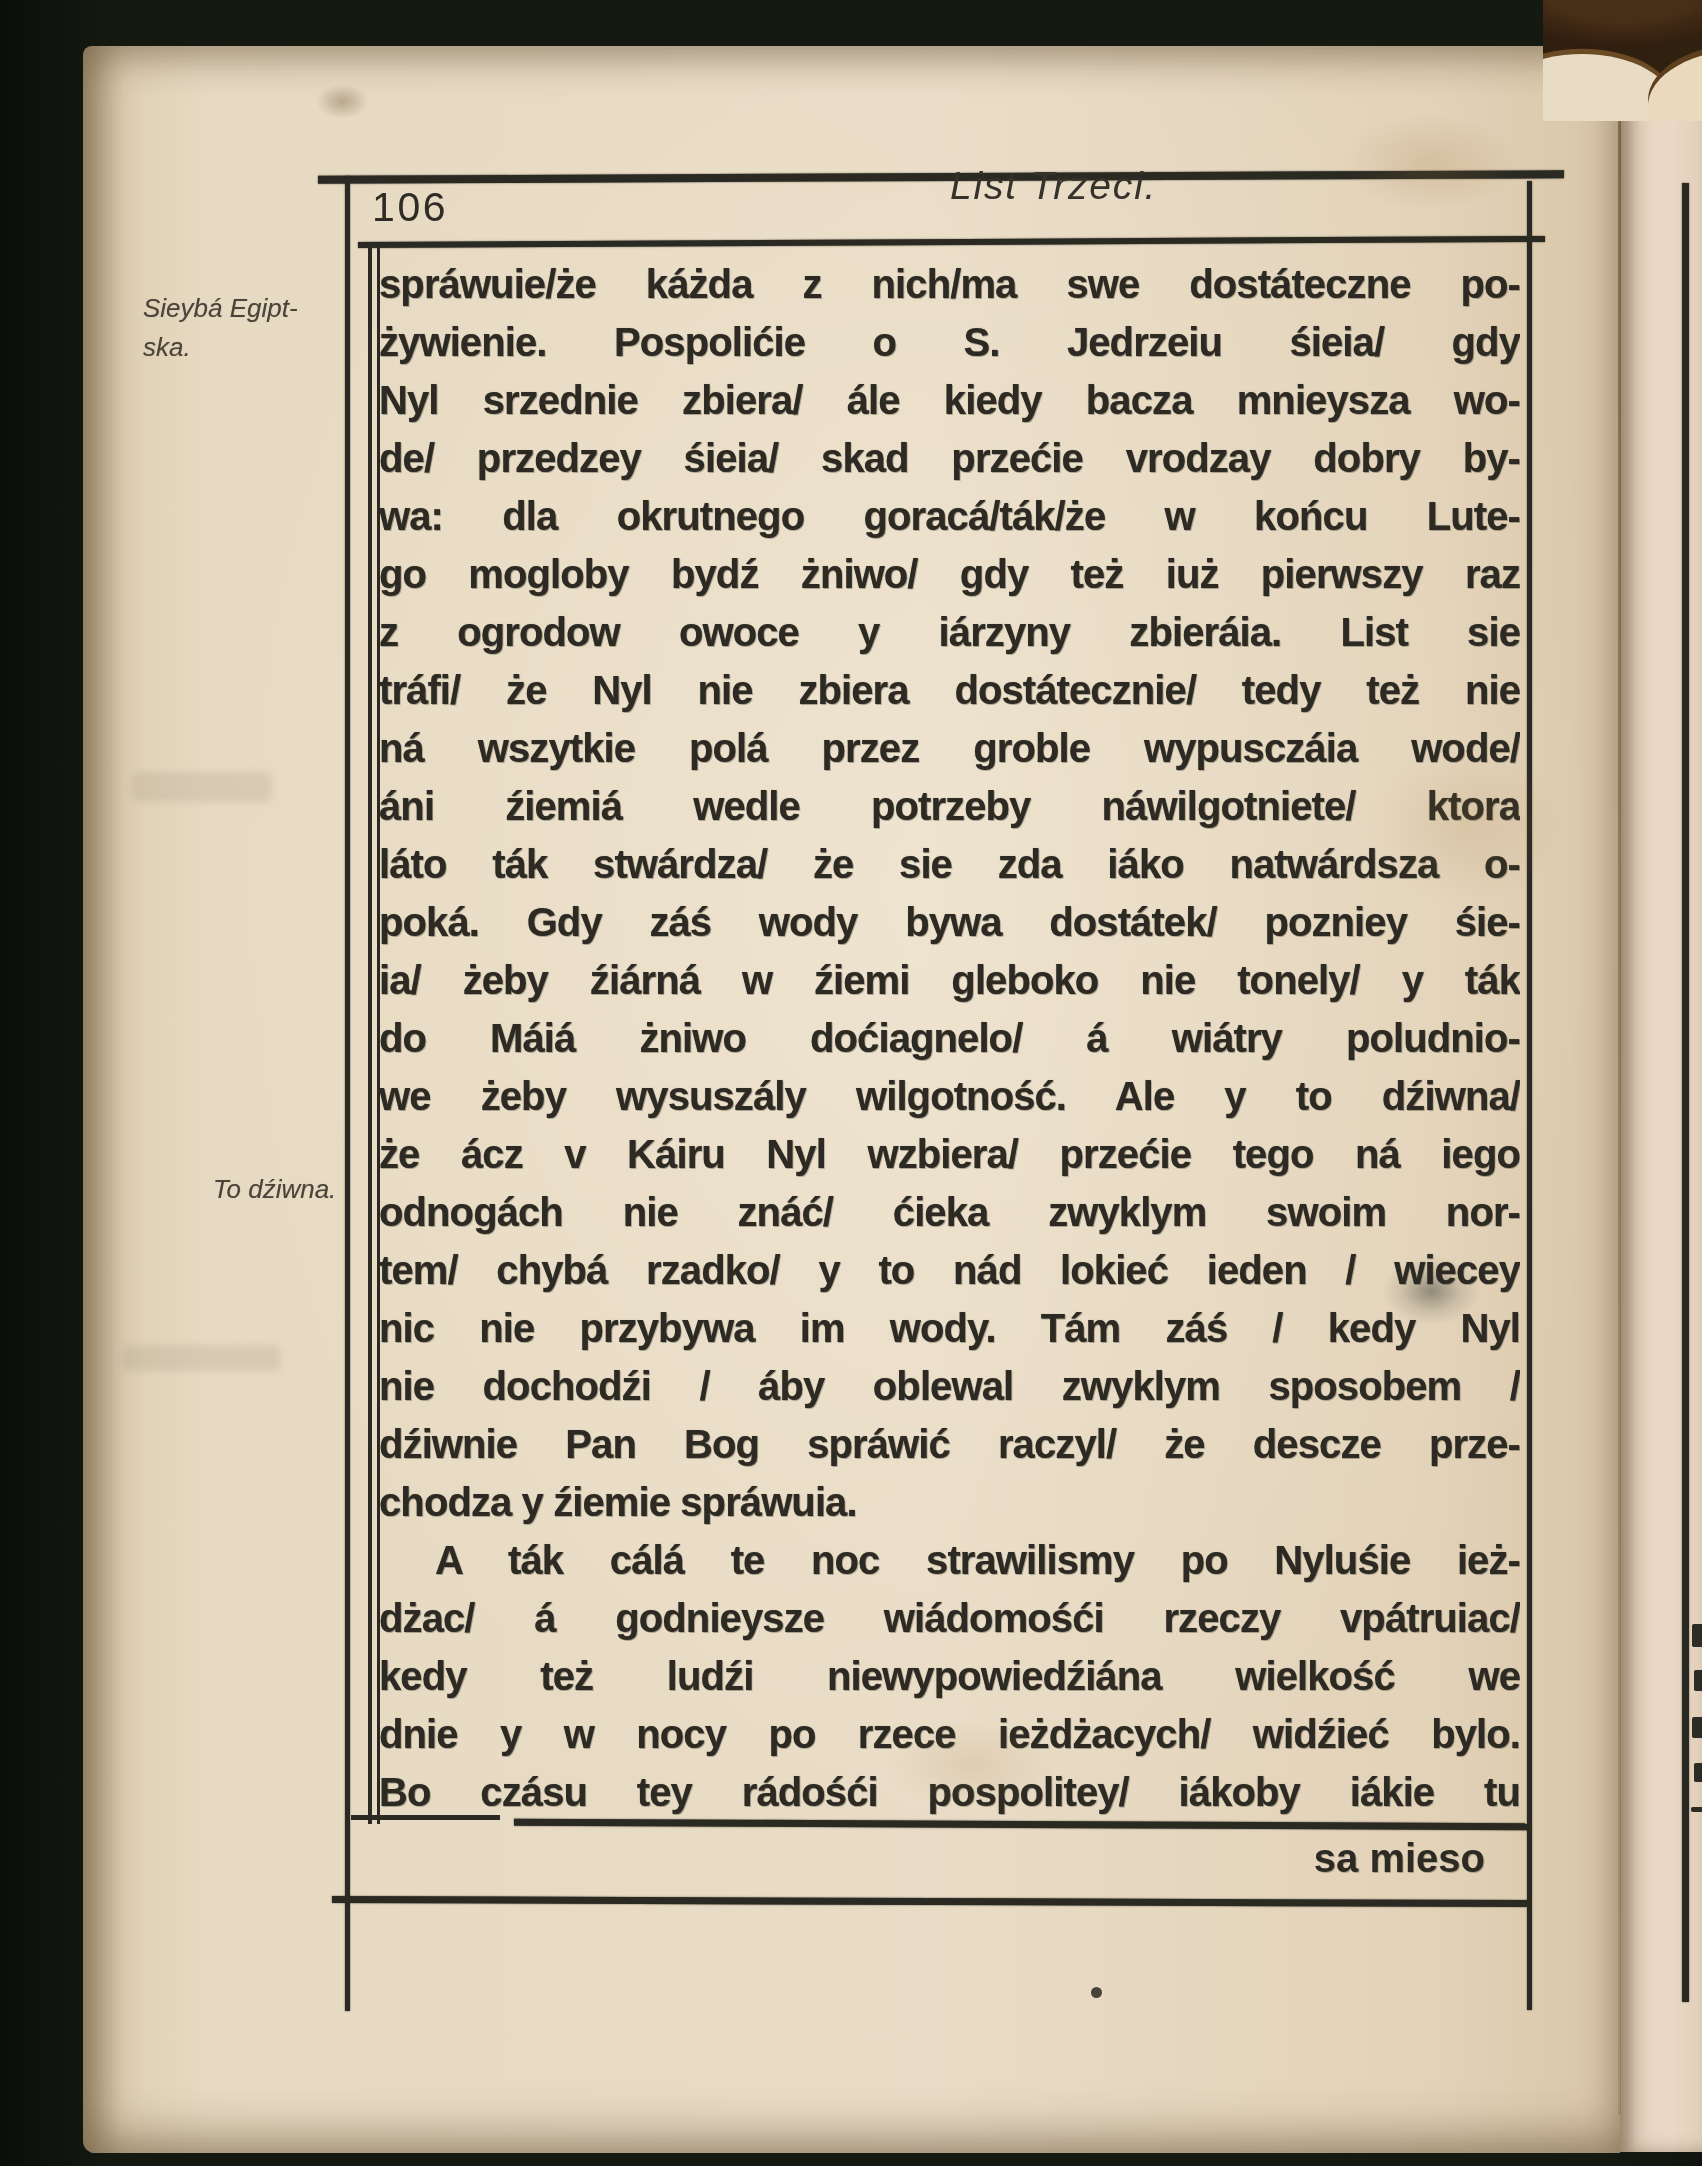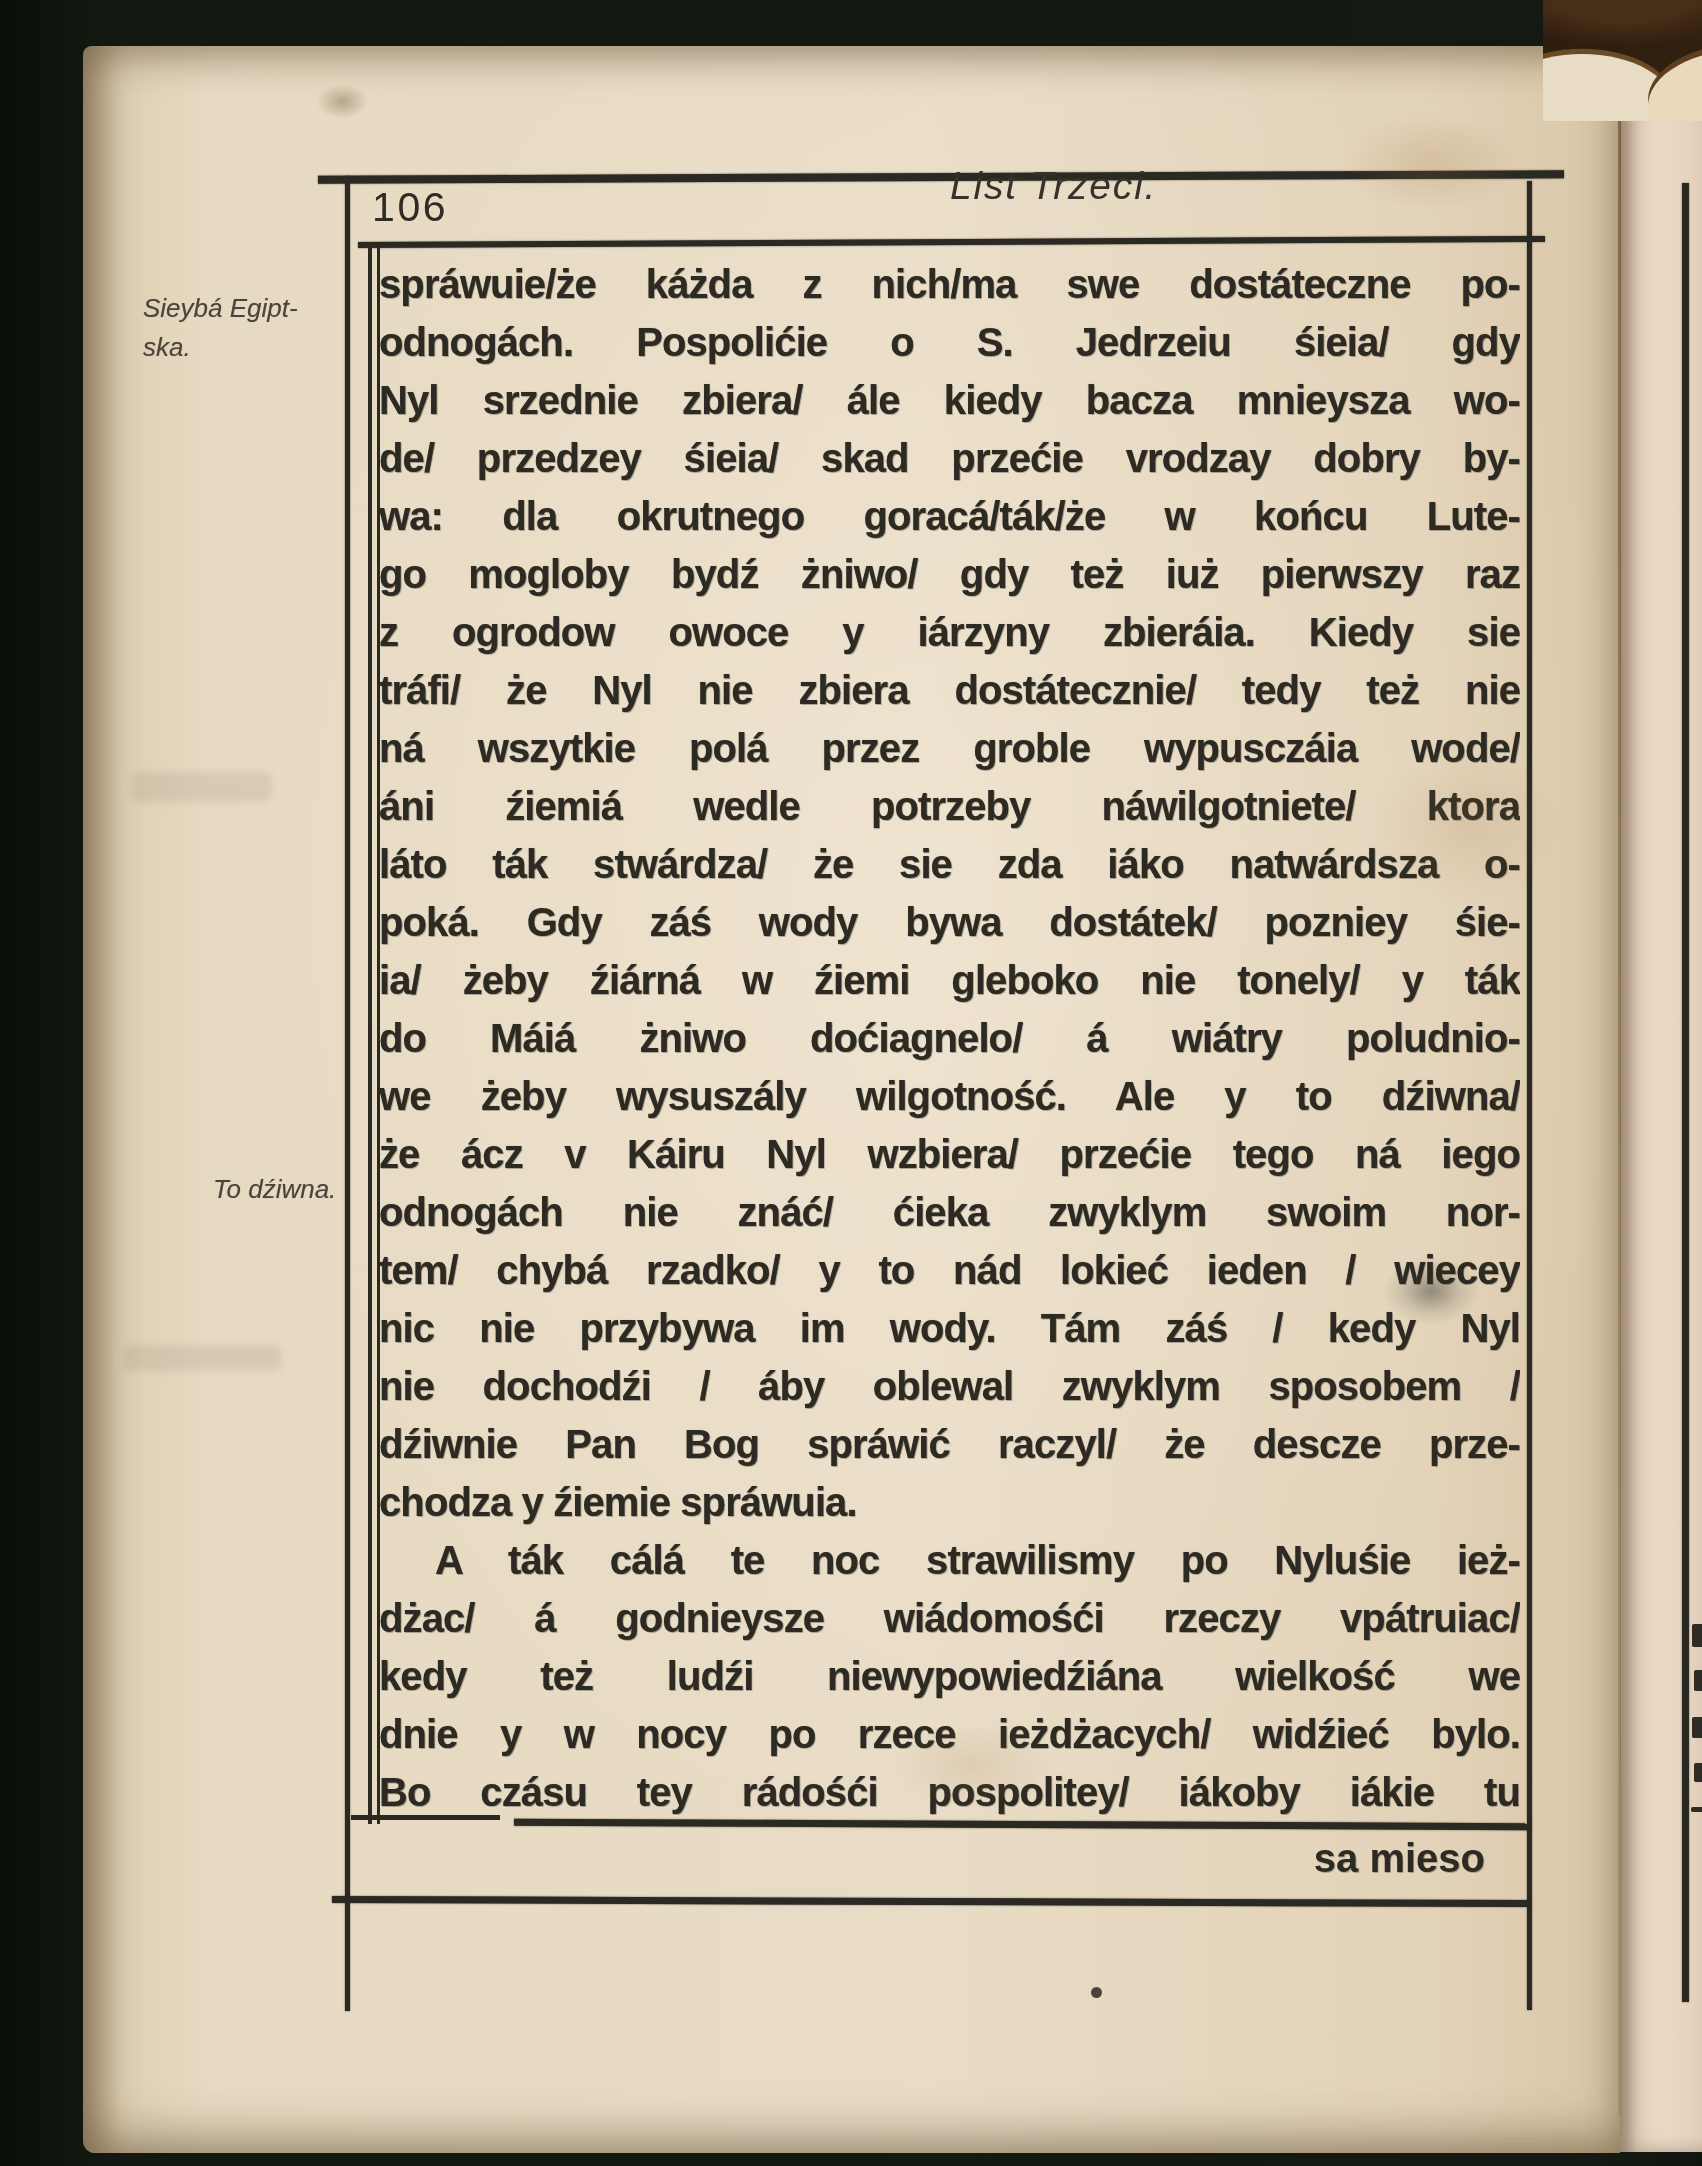--- a/index.html
+++ b/index.html
@@ -98,26 +98,26 @@
   <div class="mnote" style="left:143px;top:263px;">
     <div>Sieybá Egipt-</div>
     <div>ska.</div>
   </div>
   <div class="mnote" style="left:213px;top:1144px;text-align:center;">
     <div>To dźiwna.</div>
   </div>
 
   <div class="bodytext">
       <div class="tline">spráwuie/że káżda z nich/ma swe dostáteczne po-</div>
-      <div class="tline">odnogách.  Pospolićie o S. Jedrzeiu śieia/ gdy</div>
+      <div class="tline">żywienie.  Pospolićie o S. Jedrzeiu śieia/ gdy</div>
       <div class="tline">Nyl srzednie zbiera/ ále kiedy bacza mnieysza wo-</div>
       <div class="tline">de/ przedzey śieia/ skad przećie vrodzay dobry by-</div>
       <div class="tline">wa: dla okrutnego goracá/ták/że w końcu Lute-</div>
       <div class="tline">go mogloby bydź żniwo/ gdy też iuż pierwszy raz</div>
-      <div class="tline">z ogrodow owoce  y iárzyny zbieráia.  Kiedy sie</div>
+      <div class="tline">z ogrodow owoce  y iárzyny zbieráia.  List sie</div>
       <div class="tline">tráfi/ że Nyl nie zbiera dostátecznie/ tedy też nie</div>
       <div class="tline">ná wszytkie polá przez groble wypusczáia wode/</div>
       <div class="tline">áni źiemiá wedle potrzeby náwilgotniete/ ktora</div>
       <div class="tline">láto ták stwárdza/ że sie zda iáko natwárdsza o-</div>
       <div class="tline">poká. Gdy záś wody bywa dostátek/ pozniey śie-</div>
       <div class="tline">ia/ żeby źiárná w źiemi gleboko nie tonely/ y ták</div>
       <div class="tline">do Máiá żniwo doćiagnelo/ á wiátry poludnio-</div>
       <div class="tline">we żeby wysuszály wilgotność.  Ale y to dźiwna/</div>
       <div class="tline">że ácz v Káiru Nyl wzbiera/ przećie tego ná iego</div>
       <div class="tline">odnogách nie znáć/ ćieka zwyklym swoim nor-</div>

